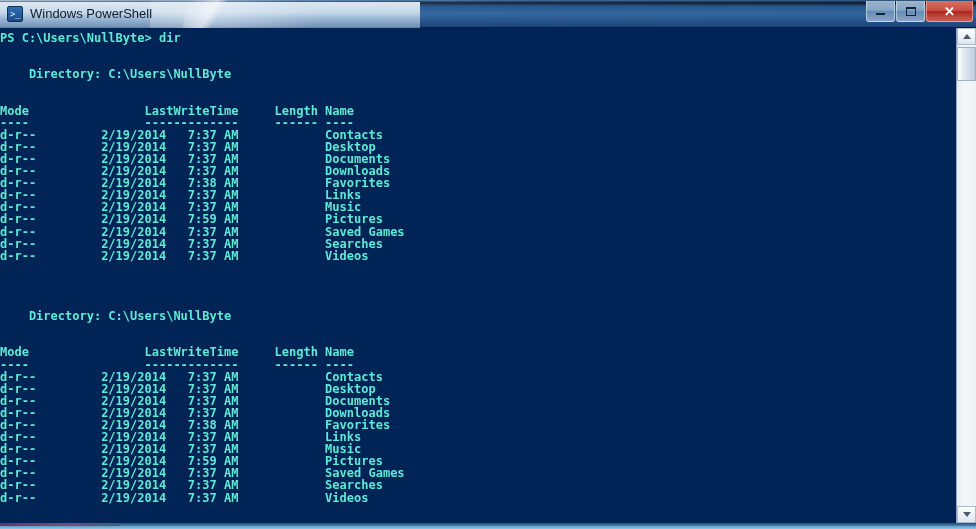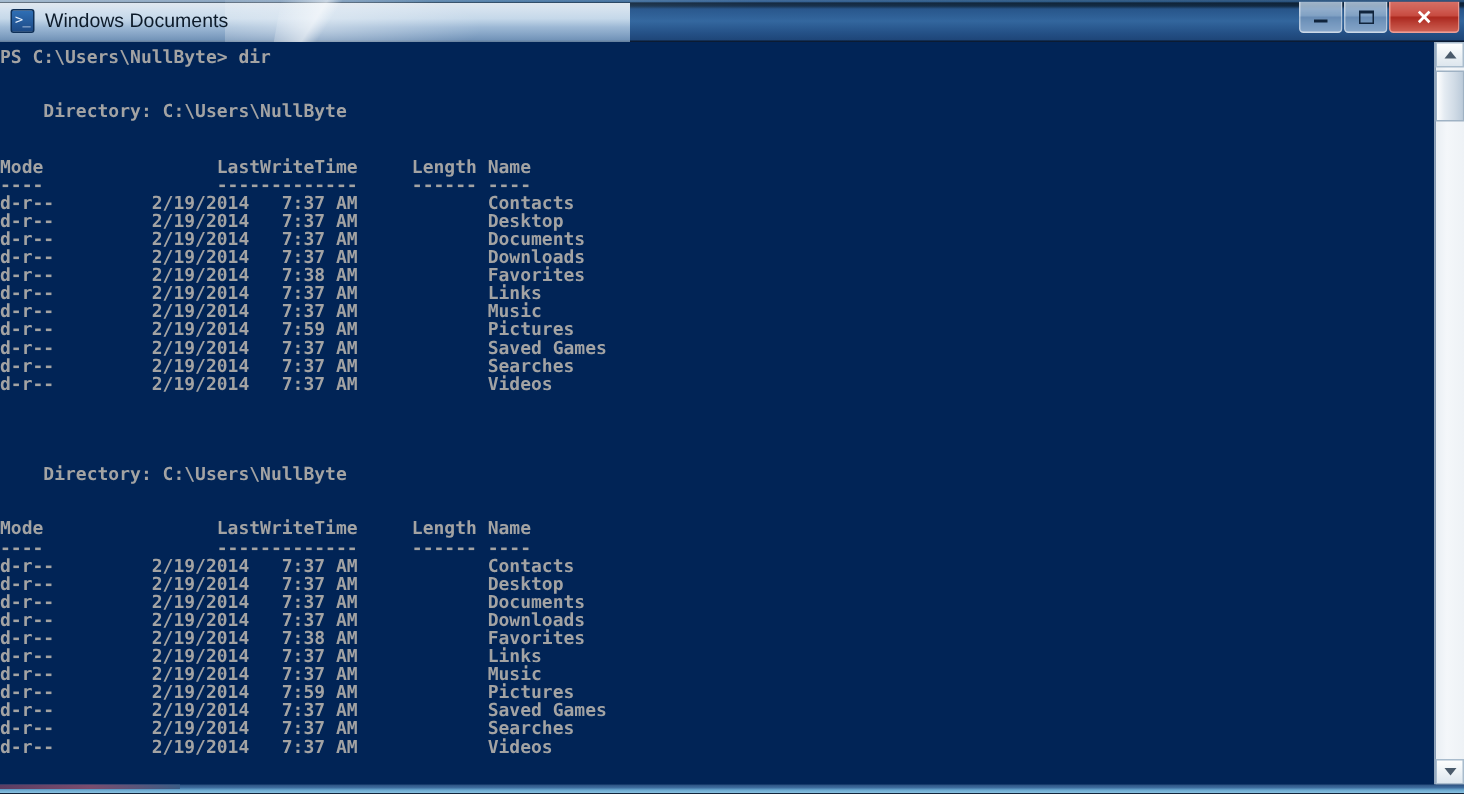--- a/index.html
+++ b/index.html
@@ -163,21 +163,21 @@
   .console {
     position: absolute;
     left: 0; top: 28px;
     width: 956px;
     height: 495px;
     background: #012456;
     overflow: hidden;
     font-family: "DejaVu Sans Mono", monospace;
     font-size: 12px;
     line-height: 12.1px;
-    color: #a3a3a3;
+    color: #5eead4;
     font-weight: bold;
   }
   .console .pad {
     padding: 4px 0 0 0;
   }
   .line {
     white-space: pre;
     height: 12.1px;
   }
   .blank { height: 12.1px; }
@@ -250,21 +250,21 @@
 <div class="window">
 
   <div class="titlebar">
     <div class="titlebar-glass"></div>
     <div class="titlebar-swoosh"></div>
     <div class="titlebar-swoosh2"></div>
 
     <div class="title-icon">
       <span class="glyph">&gt;_</span>
     </div>
-    <div class="title-text">Windows Documents</div>
+    <div class="title-text">Windows PowerShell</div>
 
     <div class="winbtns">
       <div class="winbtn">
         <div class="mark">
             <div class="minmark"></div>
           </div>
       </div>
       <div class="winbtn">
         <div class="mark">
             <div class="maxmark"></div>

